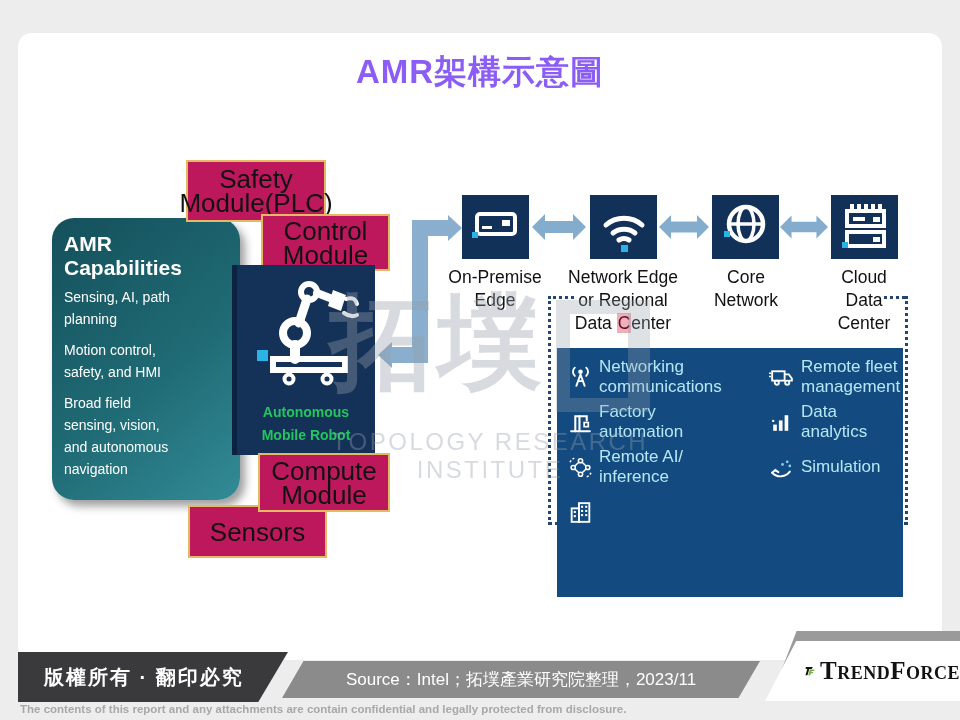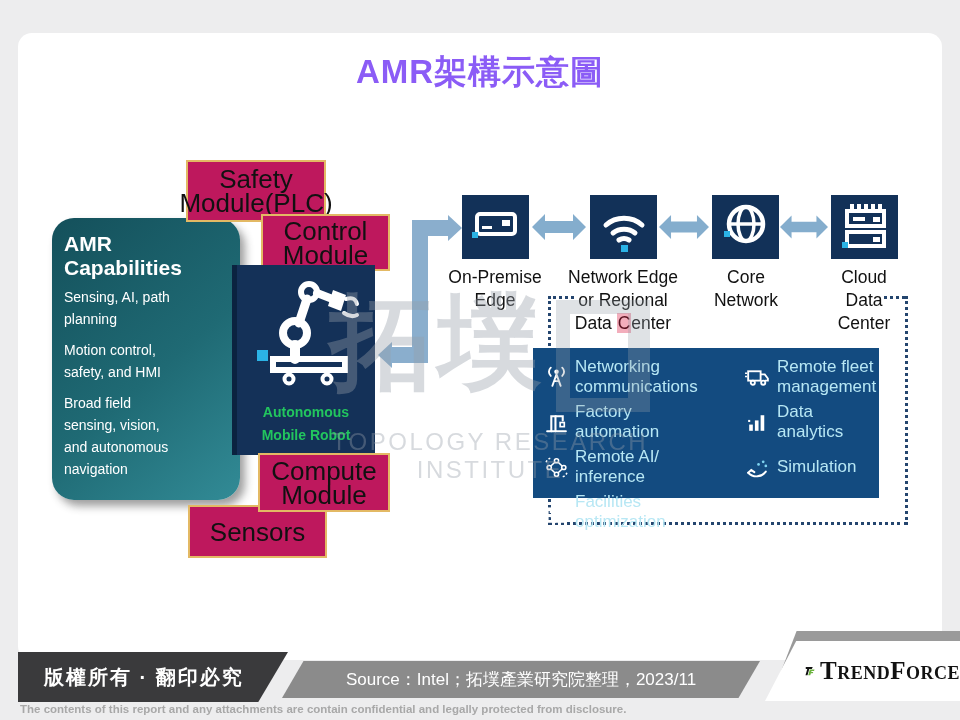--- a/index.html
+++ b/index.html
@@ -68,21 +68,21 @@
   
   .dotted-box{
     left:548px;top:296px;width:354px;height:226px;z-index:3;
     border:3px dotted #24456e;border-top:none;
   }
   .dotted-top{height:0;border-top:3px dotted #24456e;z-index:3;}
   .dt1{left:548px;top:296px;width:26px;} .dt2{left:884px;top:296px;width:21px;}
 
   
   .panel{
-    left:533px;top:348px;width:346px;height:150px;z-index:9;
+    left:557px;top:348px;width:346px;height:249px;z-index:9;
     background:#134b80;box-sizing:border-box;
     display:grid;grid-template-columns:48.5% 51.5%;
     padding:8px 4px 6px 8px;column-gap:2px;gap:40px;
   }
   .pcol{display:flex;flex-direction:column;justify-content:flex-start;}
   .svc{display:flex;align-items:center;margin-bottom:3px;min-height:42px;}
   .svc .ic{width:30px;min-width:30px;display:flex;justify-content:center;}
   .svc .lbl{font-size:17px;line-height:20px;color:#b7e7f4;margin-left:4px;}
 
   
@@ -311,22 +311,20 @@
               <rect x="17.5" y="6.5" width="2" height="2"></rect>
               <rect x="13.5" y="10.5" width="2" height="2"></rect>
               <rect x="17.5" y="10.5" width="2" height="2"></rect>
               <rect x="13.5" y="14.5" width="2" height="2"></rect>
               <rect x="17.5" y="14.5" width="2" height="2"></rect>
               <rect x="6.5" y="11.5" width="2" height="2"></rect>
               <rect x="6.5" y="15.5" width="2" height="2"></rect>
             </g>
           </svg>
         </span>
-      <span class="lbl ws">Facilities
-optimization</span>
     </div>
   </div>
   <div class="pcol">
     <div class="svc">
       <span class="ic">
           <svg width="27" height="27" viewBox="0 0 26 26">
             <g stroke="#fff" fill="none" stroke-width="1.8">
               <rect x="4" y="7" width="12" height="9"></rect>
               <path d="M16,10 h4 l3,4 v2 h-3"></path>
               <circle cx="8.5" cy="18" r="2"></circle>

